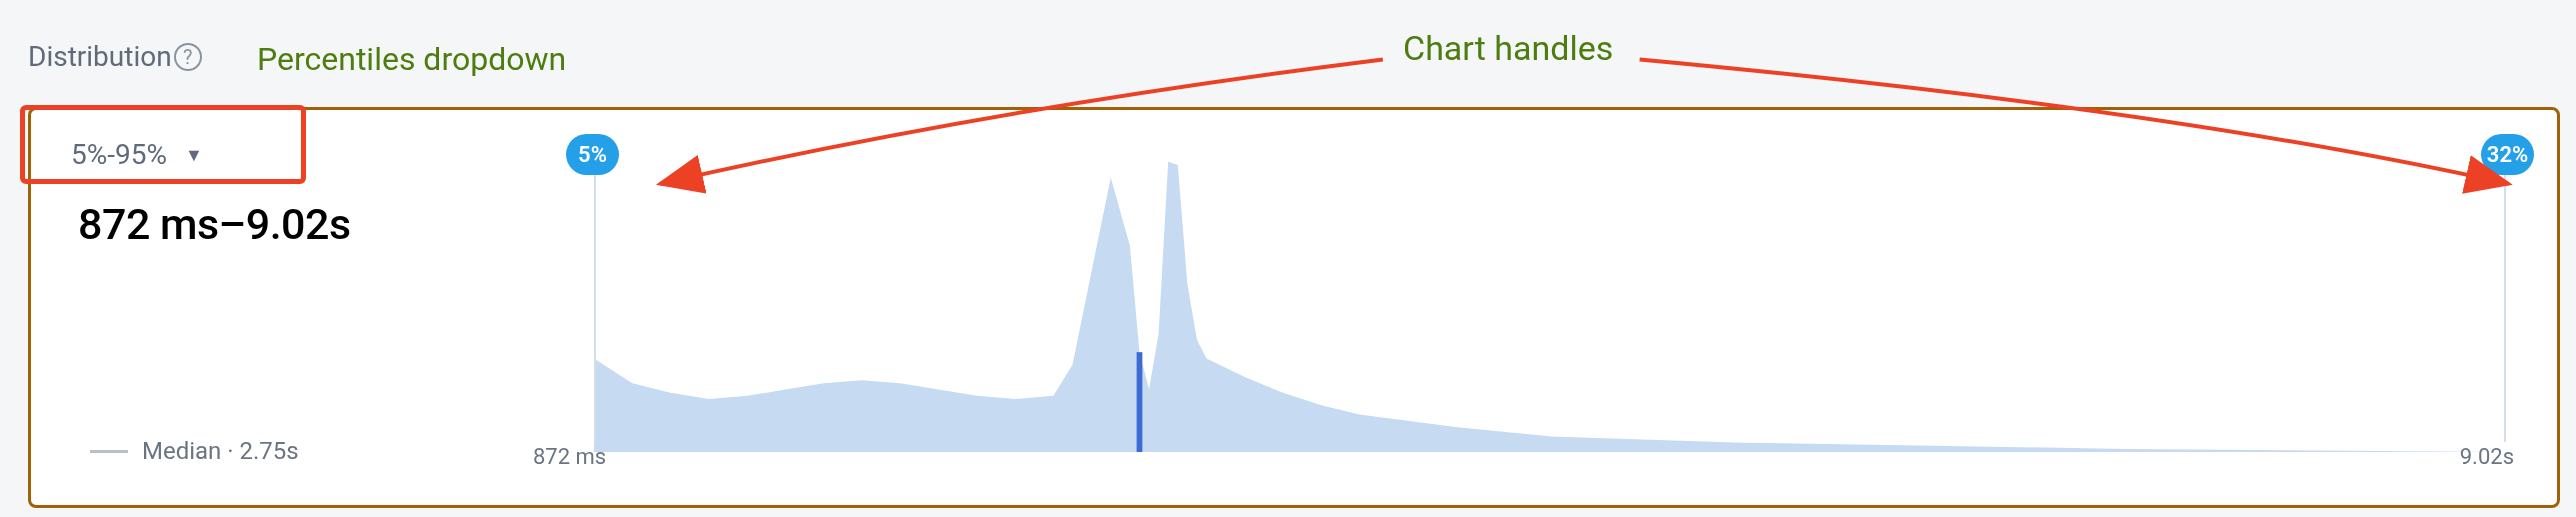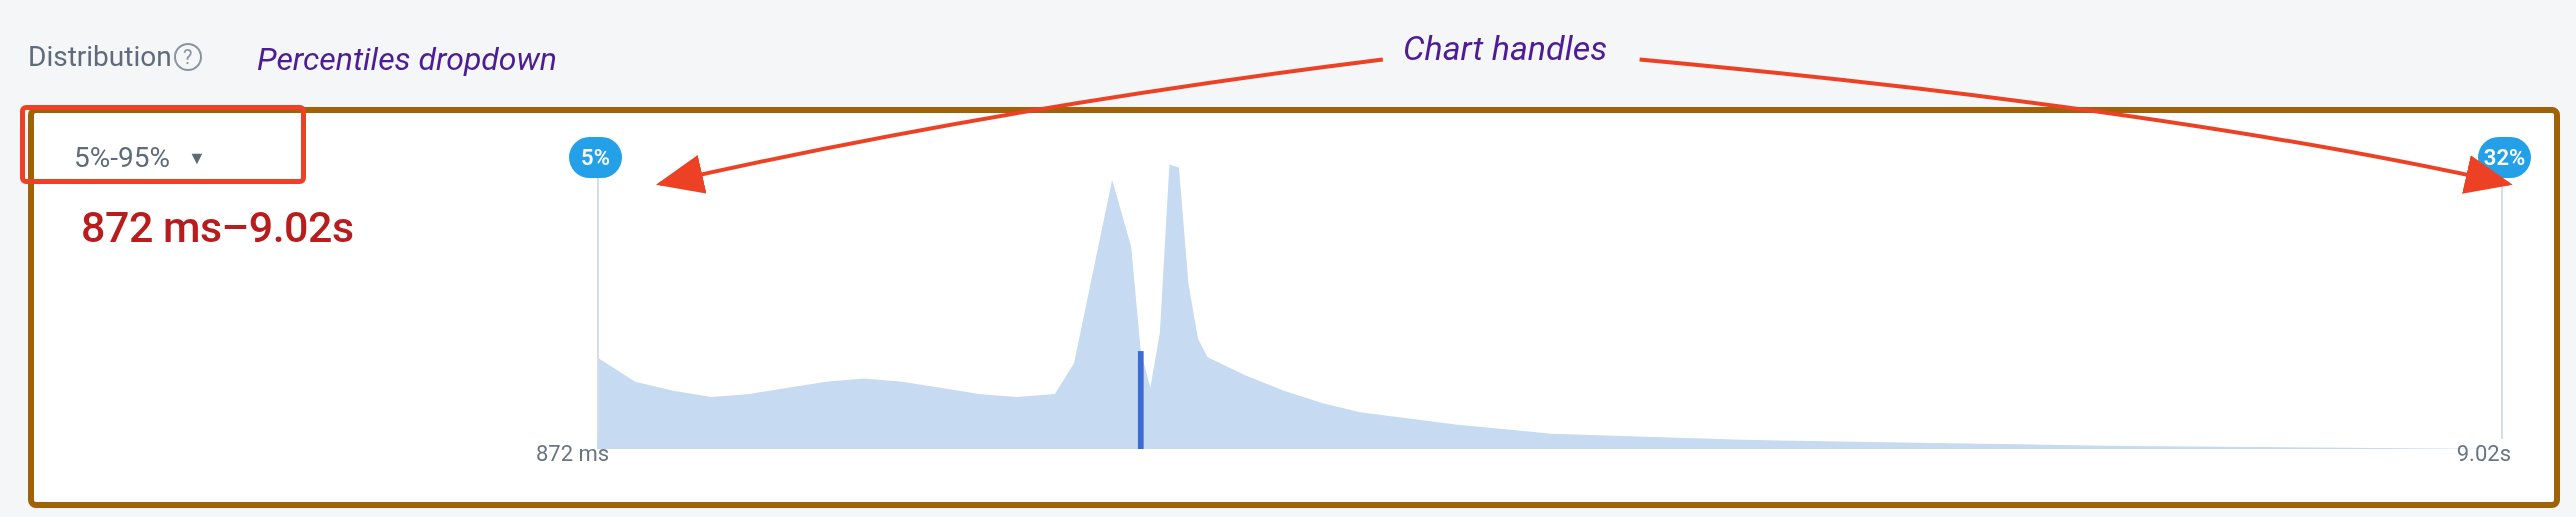--- a/index.html
+++ b/index.html
@@ -33,21 +33,21 @@
     color: #8a94a0;
     line-height: 1;
   }
   .card {
     position: absolute;
     top: 107px;
     left: 28px;
     right: 16px;
     bottom: 10px;
     background: #fff;
-    border: 6px solid #a16207;
+    border: 3px solid #a16207;
     border-radius: 8px;
   }
   .dropdown {
     position: absolute;
     top: 28px;
     left: 40px;
     display: flex;
     align-items: center;
     gap: 18px;
     color: #5f6b7a;
@@ -57,21 +57,21 @@
   .dropdown .caret {
     font-size: 18px;
     color: #5f6b7a;
   }
   .range-value {
     position: absolute;
     top: 89px;
     left: 47px;
     font-size: 43px;
     font-weight: 500;
-    color: #b91c1c;
+    color: #000000;
     letter-spacing: -0.5px;
   }
   .legend {
     position: absolute;
     bottom: 40px;
     left: 59px;
     display: flex;
     align-items: center;
     gap: 14px;
     color: #6b7582;
@@ -129,26 +129,25 @@
     font-size: 22px;
     color: #6b7582;
     margin-top: 18px;
   }
   .axis-label-left { left: -61px; }
   .axis-label-right { right: -6px; text-align: right; }
 
   
   .anno {
     position: absolute;
-    color: #4c1d95;
+    color: #4d7c0f;
     font-size: 34px;
     font-weight: 400;
     z-index: 10;
     pointer-events: none;
-    font-style: italic;
   }
   .anno-title { top: 28px; left: 1403px; }
   .anno-dropdown-label { top: 40px; left: 257px; font-size: 32px; }
   .anno-box {
     position: absolute;
     top: 105px;
     left: 20px;
     width: 286px;
     height: 79px;
     border: 5px solid #ed4125;
@@ -172,20 +171,24 @@
 
 <div class="card">
 
   <div class="dropdown">
     <span>5%-95%</span>
     <span class="caret">▼</span>
   </div>
 
   <div class="range-value">872 ms–9.02s</div>
 
+  <div class="legend">
+    <div class="legend-line"></div>
+    <span>Median · 2.75s</span>
+  </div>
 
   <div class="chart-area">
     <div class="handle-line handle-line-left"></div>
     <div class="handle-line handle-line-right"></div>
 
     <svg class="chart-svg" preserveAspectRatio="none" viewBox="0 0 1000 300">
       <path id="area-path" fill="#c6daf2" stroke="none" d="M 0 300 L 0.0 210.0 L 20.0 234.0 L 40.0 243.0 L 60.0 249.0 L 80.0 246.0 L 100.0 240.0 L 120.0 234.0 L 140.0 231.0 L 160.0 234.0 L 180.0 240.0 L 200.0 246.0 L 220.0 249.0 L 240.0 246.0 L 250.0 216.0 L 260.0 126.0 L 270.0 36.0 L 280.0 102.0 L 285.0 204.0 L 290.0 240.0 L 295.0 186.0 L 300.0 21.0 L 305.0 24.0 L 310.0 138.0 L 315.0 192.0 L 320.0 210.0 L 340.0 228.0 L 360.0 243.0 L 380.0 255.0 L 400.0 264.0 L 450.0 276.0 L 500.0 285.0 L 600.0 291.0 L 700.0 294.0 L 800.0 297.0 L 900.0 298.5 L 1000.0 300.0 L 1000 300 Z"></path>
       <line id="median-line" stroke="#3d6bd6" stroke-width="3" x1="285.0" x2="285.0" y1="204.0" y2="300"></line>
     </svg>
 

